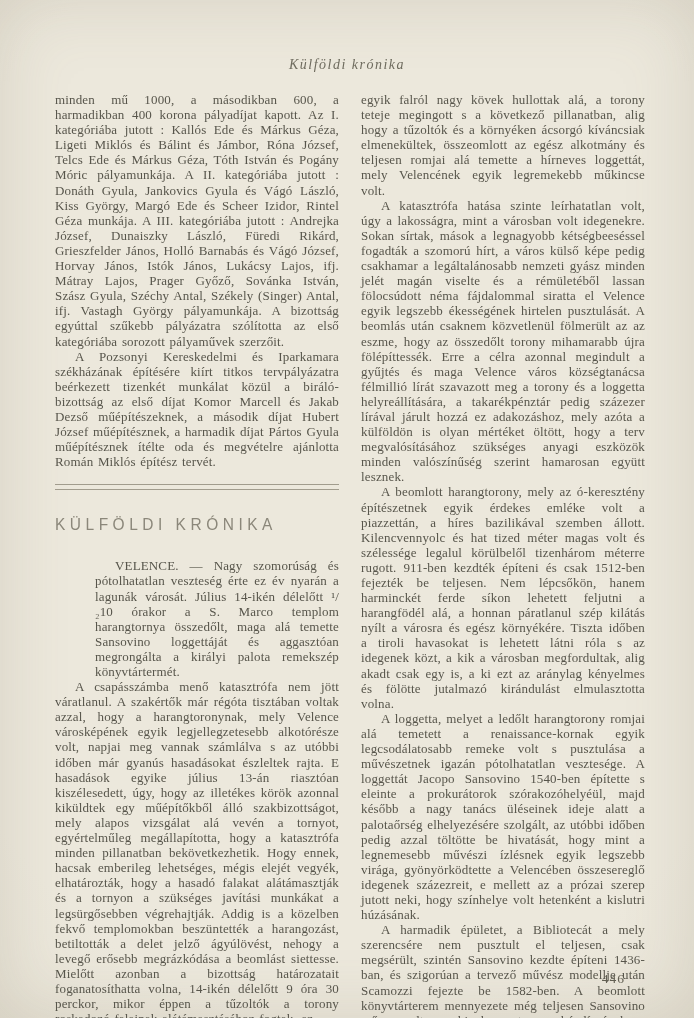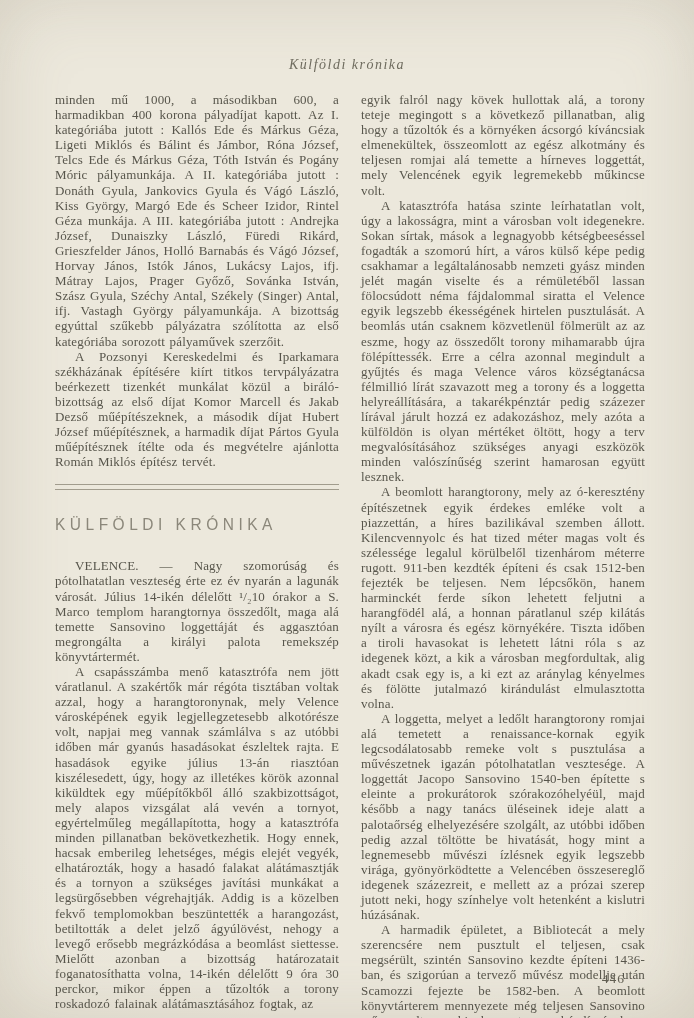--- a/index.html
+++ b/index.html
@@ -60,21 +60,21 @@
   .section-heading {
     margin: 24px 0 0 0;
     font-family: "Liberation Sans", "DejaVu Sans", sans-serif;
     font-weight: normal;
     font-size: 15.5px;
     letter-spacing: 4.5px;
     color: #8b877a;
     transform: scaleY(1.12);
     transform-origin: left top;
   }
-  .section-lead-gap { margin-top: 26px; }
+  .section-lead-gap { margin-top: 26px; margin-left: 40px; }
   .page-number {
     position: absolute;
     top: 971px;
     right: 69px;
     font-size: 13.5px;
     letter-spacing: 1px;
     color: #625f53;
   }
 </style>
 </head>

